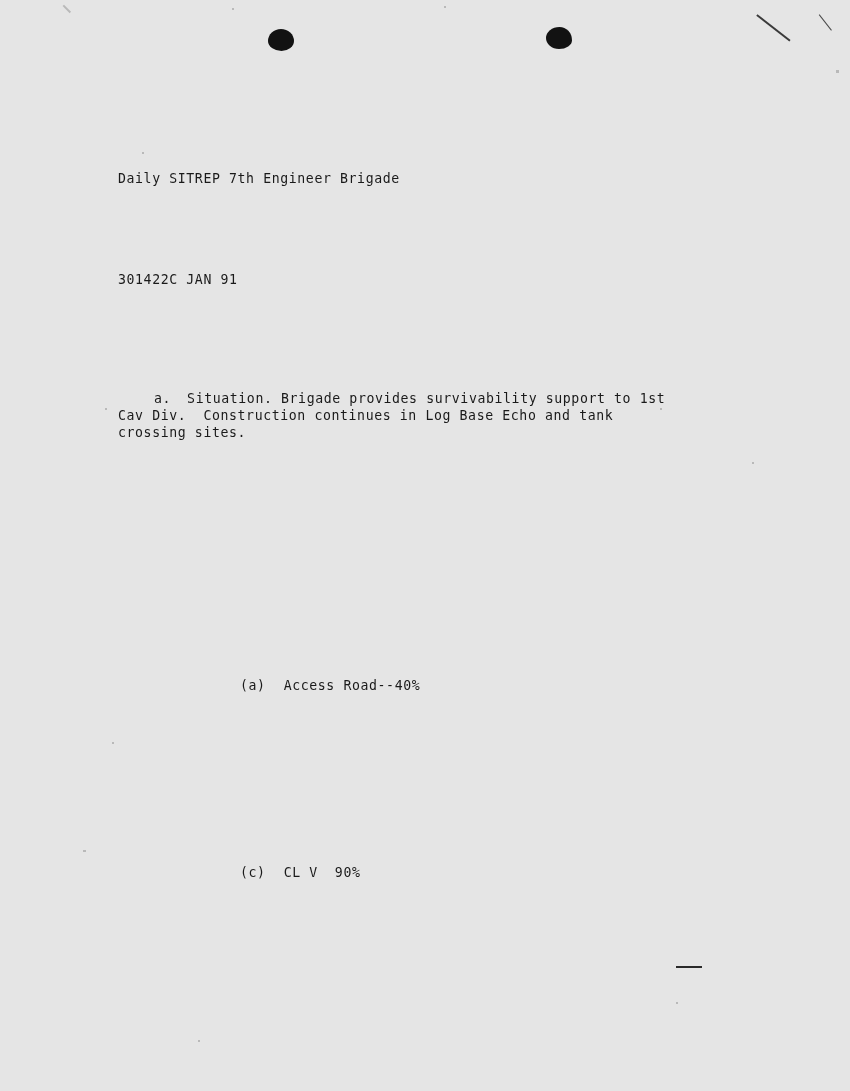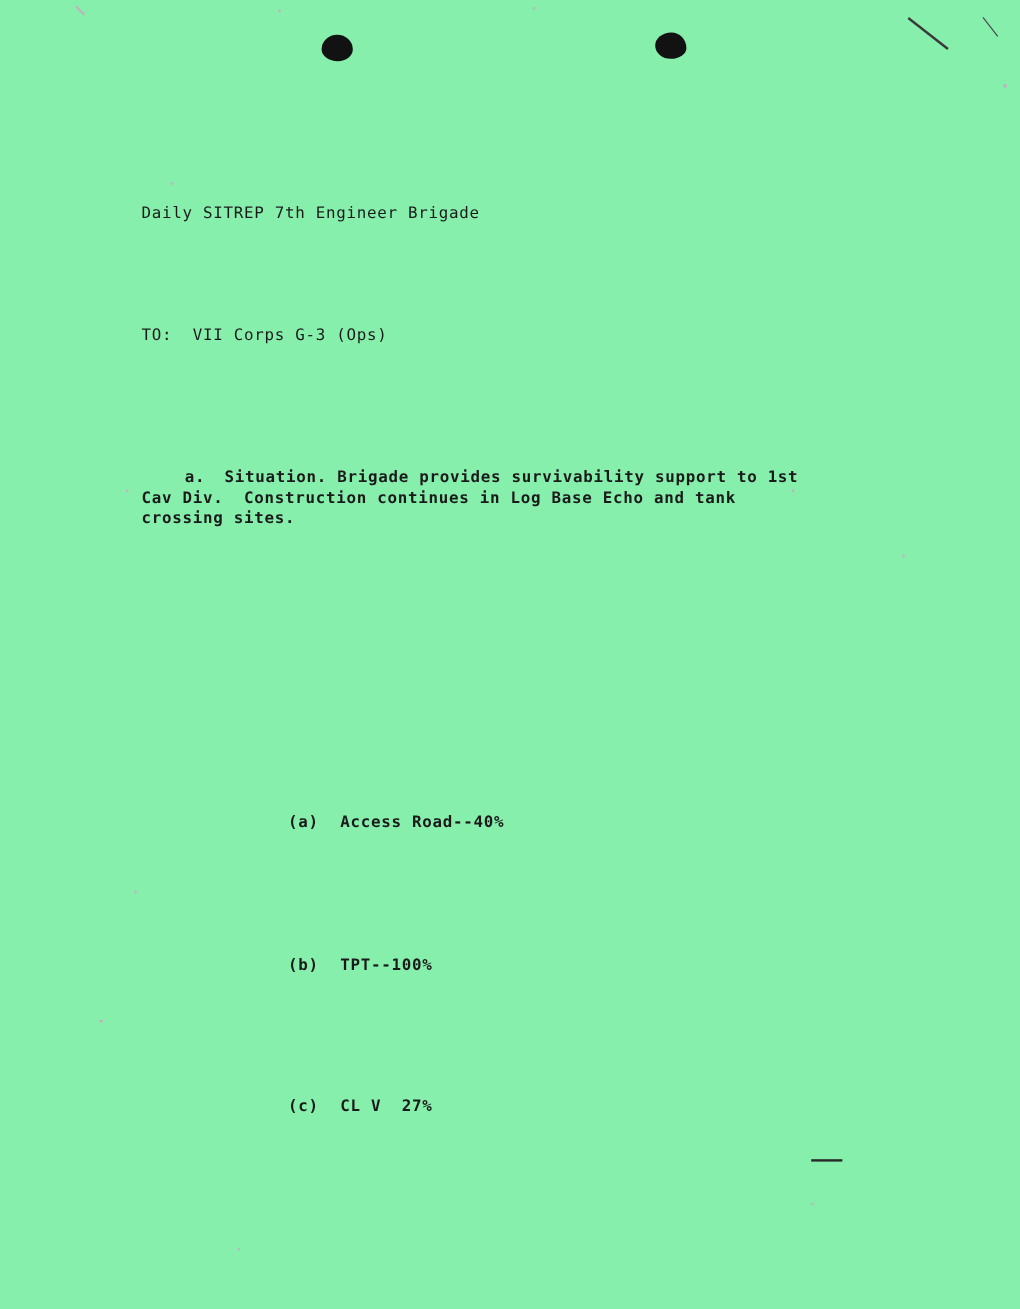--- a/index.html
+++ b/index.html
@@ -13,21 +13,21 @@
     position: relative;
     overflow: hidden;
     font-family: "DejaVu Sans Mono", "Liberation Mono", monospace;
     color: #1a1a1a;
   }
 
   
   .page {
     position: absolute;
     inset: 0;
-    background: #86efac;
+    background: #e5e5e5;
   }
 
   
   .hole {
     position: absolute;
     width: 26px;
     height: 22px;
     background: #121212;
     border-radius: 50% 50% 48% 52% / 55% 55% 45% 45%;
   }
@@ -47,21 +47,21 @@
     top: 120px;
     width: 690px;
     font-size: 13.2px;
     line-height: 16.9px;
     letter-spacing: 0.6px;
     white-space: pre-wrap;
   }
   .gap-1 { height: 17px; }
 
   .line { white-space: pre; }
-  .wrapline { white-space: pre-wrap; font-weight: bold; }
+  .wrapline { white-space: pre-wrap; }
 
   .strike-mark {
     position: absolute;
     left: 676px;
     top: 966px;
     width: 26px;
     height: 2px;
     background: #2a2a2a;
   }
   .pen-mark {
@@ -117,39 +117,38 @@
   <div class="speck" style="left:752px; top:462px; width:2px; height:2px;"></div>
   <div class="speck" style="left:112px; top:742px; width:2px; height:2px;"></div>
   <div class="speck" style="left:83px; top:850px; width:3px; height:2px;"></div>
   <div class="speck" style="left:198px; top:1040px; width:2px; height:2px;"></div>
   <div class="speck" style="left:676px; top:1002px; width:2px; height:2px;"></div>
 
   <div class="doc">
 
     <div class="line">Daily SITREP 7th Engineer Brigade</div>
     <div class="gap-1"></div>
-    <div class="line">TO:  VII Corps G-3 (Ops)</div>
+    <div class="line">301422C JAN 91</div>
     <div class="gap-1"></div>
 
     <div class="wrapline"><span style="display:inline-block;width:36px;"></span><span>a.</span><span style="display:inline-block;width:16px;"></span><span>Situation. Brigade provides survivability support to 1st
 Cav Div.  Construction continues in Log Base Echo and tank
 crossing sites.</span></div>
     <div class="gap-1"></div>
 
     <div class="gap-1"></div>
 
     <div class="gap-1"></div>
 
     <div class="wrapline"><span style="display:inline-block;width:122px;"></span><span>(a)</span><span style="display:inline-block;width:18px;"></span><span>Access Road--40%</span></div>
     <div class="gap-1"></div>
 
-    <div class="wrapline"><span style="display:inline-block;width:122px;"></span><span>(b)</span><span style="display:inline-block;width:18px;"></span><span>TPT--100%</span></div>
     <div class="gap-1"></div>
 
-    <div class="wrapline"><span style="display:inline-block;width:122px;"></span><span>(c)</span><span style="display:inline-block;width:18px;"></span><span>CL V  27%</span></div>
+    <div class="wrapline"><span style="display:inline-block;width:122px;"></span><span>(c)</span><span style="display:inline-block;width:18px;"></span><span>CL V  90%</span></div>
     
 
     
     
 
     
     
 
     
     

